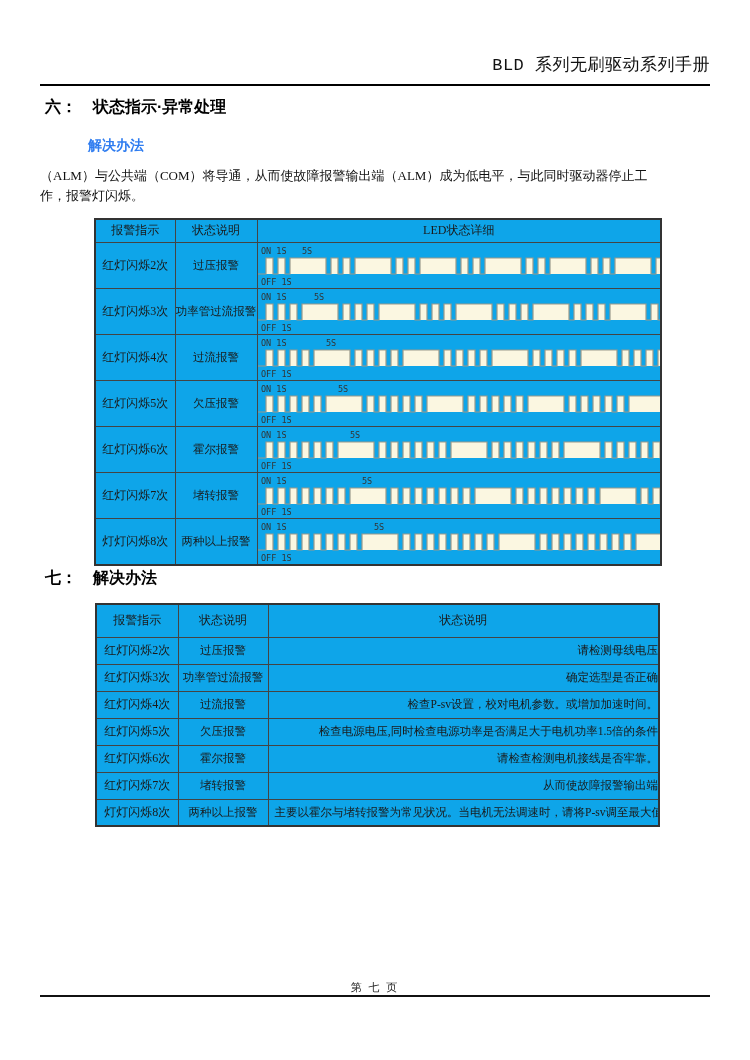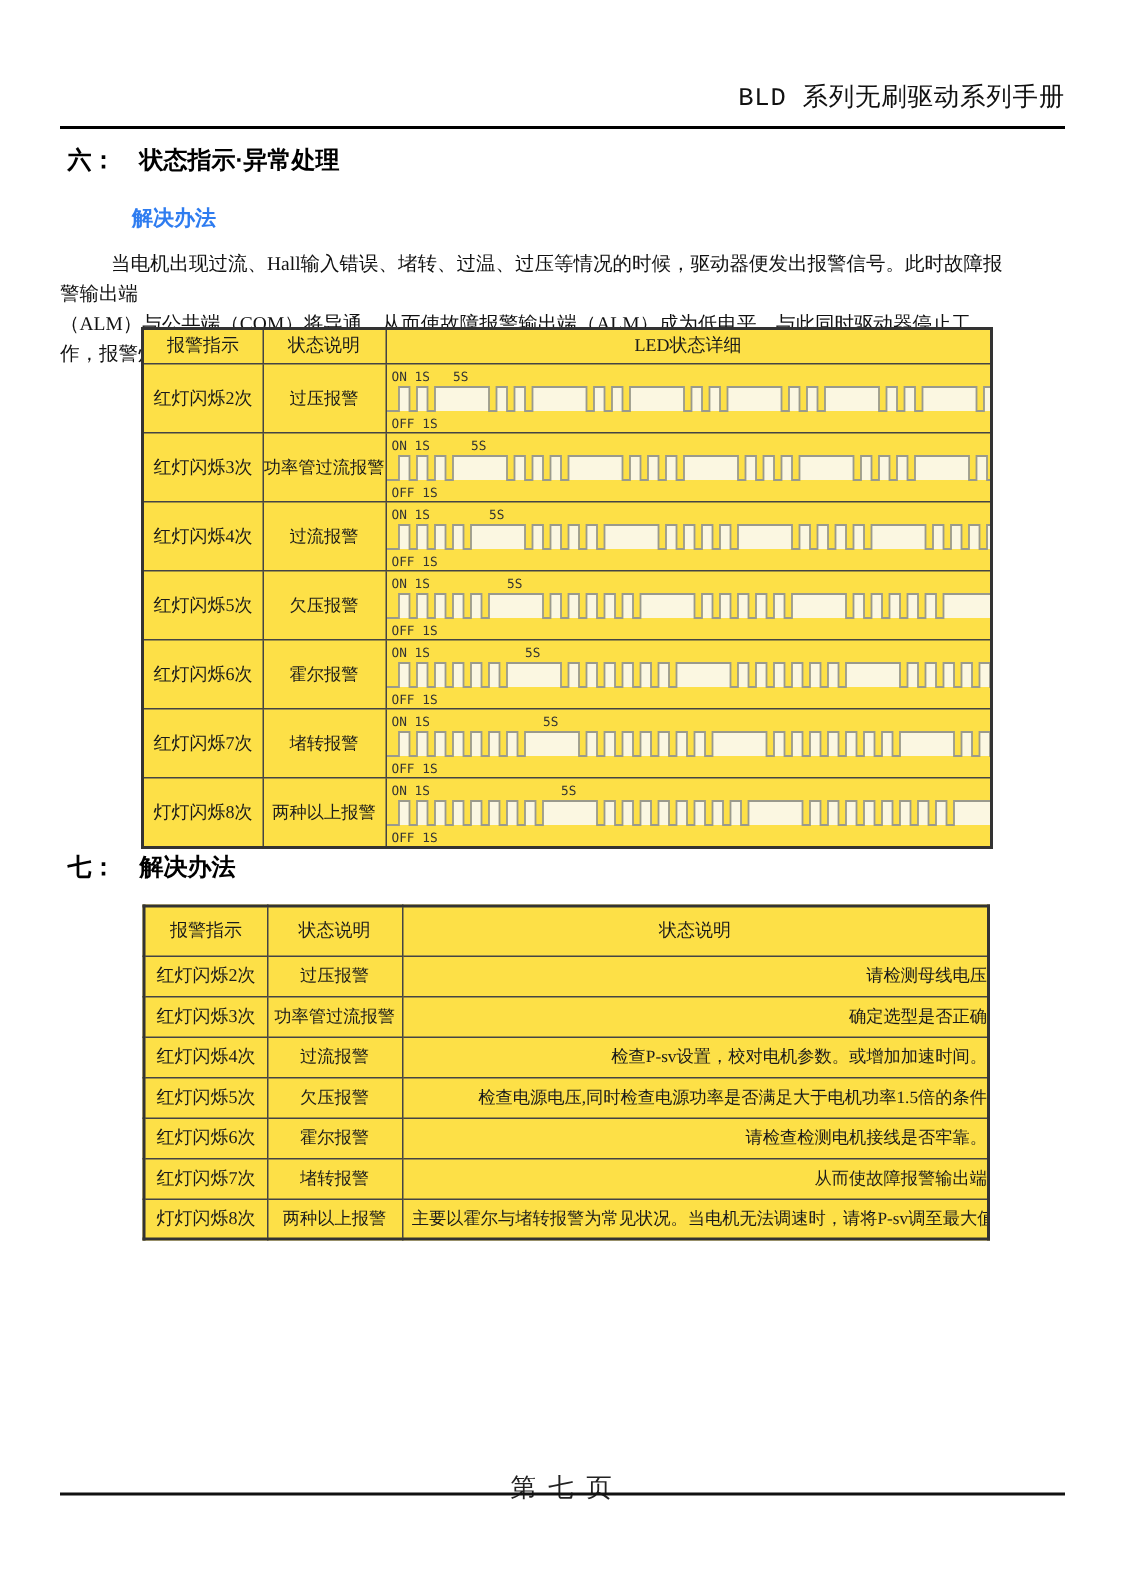--- a/index.html
+++ b/index.html
@@ -32,21 +32,21 @@
     font-family:"Liberation Sans", sans-serif;
     font-size:14px; font-weight:bold;
   }
   .intro {
     position:absolute; top:166px; left:40px; width:632px;
     font-size:13px; line-height:20px; color:#111;
   }
   .intro .line-1 { text-indent:34px; }
   table.doc-table {
     position:absolute; border-collapse:collapse; table-layout:fixed;
-    background:#fde047;
+    background:#0ea5e9;
   }
   table.doc-table th, table.doc-table td {
     border:1px solid #444; font-weight:normal; font-size:12px;
     text-align:center; vertical-align:middle; padding:0; overflow:hidden;
   }
   table.doc-table { border:2px solid #333; }
   #status-table { top:218px; left:94px; width:566px; }
   #status-table th { height:23px; }
   #status-table td { height:45px; }
   #status-table td.c2 { font-size:11.5px; }
@@ -54,21 +54,21 @@
   #status-table td.c3 svg { display:block; }
   #solution-table { top:603px; left:95px; width:563px; }
   #solution-table th { height:33px; }
   #solution-table td { height:27px; }
   #solution-table td.c2 { font-size:11.5px; white-space:nowrap; }
   #solution-table td.c3 {
     text-align:right; padding-left:6px; font-size:11.5px; white-space:nowrap;
   }
   .footer-page {
     position:absolute; top:980px; left:40px; width:670px;
-    text-align:center; font-size:17px; letter-spacing:2px; color:#222;
+    text-align:center; font-size:11px; letter-spacing:2px; color:#222;
   }
   .bottom-rule {
     position:absolute; top:995px; left:40px; width:670px; height:0;
     border-top:2px solid #111;
   }
 </style>
 </head>
 <body>
 
 <div class="page">
@@ -77,21 +77,20 @@
   <div class="top-rule"></div>
 
   <div class="sec-heading" id="sec6-heading">
     <span class="sec-num">六：</span>
     <span>状态指示·异常处理</span>
   </div>
 
   <div class="subtitle" id="status-subtitle" style="color: rgb(46, 124, 240);">解决办法</div>
 
   <div class="intro">
-    <div class="line-1">当电机出现过流、Hall输入错误、堵转、过温、过压等情况的时候，驱动器便发出报警信号。此时故障报警输出端</div>
     <div class="line-2">（ALM）与公共端（COM）将导通，从而使故障报警输出端（ALM）成为低电平，与此同时驱动器停止工作，报警灯闪烁。</div>
   </div>
 
   <table class="doc-table" id="status-table">
     <colgroup>
         <col style="width:80px">
         <col style="width:82px">
         <col style="width:404px">
       </colgroup>
     <thead>

